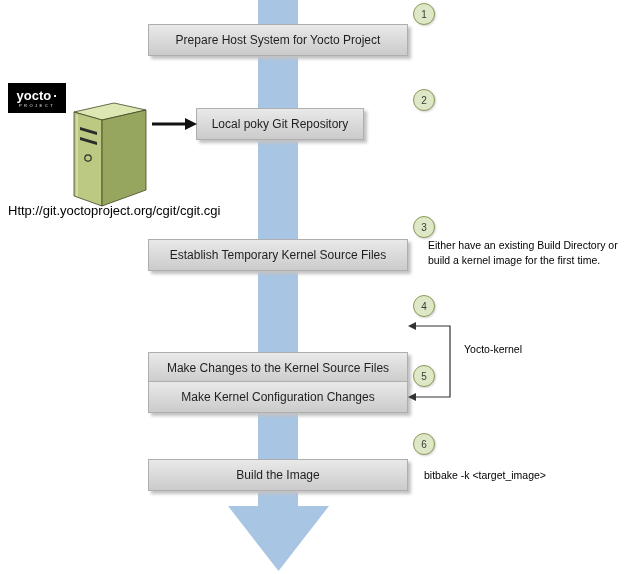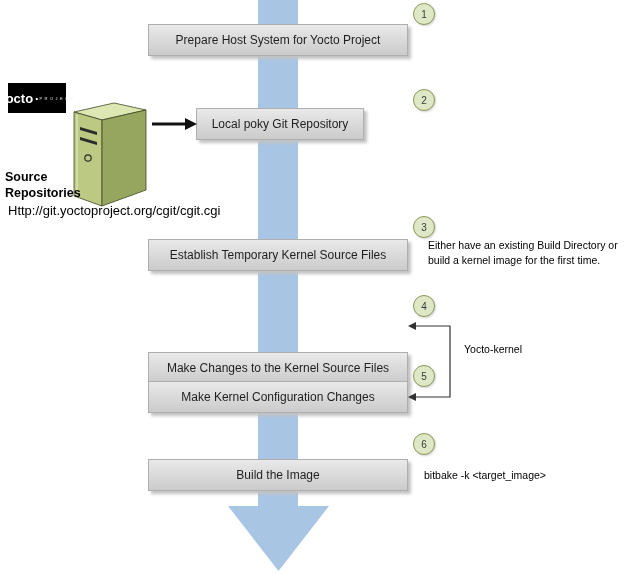--- a/index.html
+++ b/index.html
@@ -44,21 +44,21 @@
   .badge.c6{left:413px;top:433px;}
 
   .note{position:absolute;font-size:10.5px;color:#000;line-height:15px;}
   .note.n1{left:426px;top:24px;width:180px;}
   .note.n3{left:428px;top:238px;width:206px;}
   .note.n45{left:464px;top:342px;width:120px;}
   .note.n6{left:424px;top:468px;width:180px;}
 
   .logo{position:absolute;left:8px;top:83px;width:58px;height:30px;
     background:var(--logo_bg);color:#ffffff;
-    display:flex;flex-direction:row;align-items:center;justify-content:center;}
+    display:flex;flex-direction:column;align-items:center;justify-content:center;}
   .logo-word{font-size:13px;font-weight:bold;line-height:13px;}
   .logo-dot{font-size:13px;margin-left:2px;vertical-align:top;}
   .logo-sub{font-size:4px;letter-spacing:2.5px;margin-top:1px;color:#e8e8e8;}
 
   .repo-title{position:absolute;left:5px;top:169px;font-size:12.5px;font-weight:bold;color:#000;line-height:16px;}
   .repo-url{position:absolute;left:8px;top:203px;font-size:13px;color:#000;}
 
   .server{position:absolute;left:68px;top:94px;}
   .srv-top{fill:var(--server_top);stroke:#3f4725;stroke-width:0.8;}
   .srv-front{fill:var(--server_front);stroke:#3f4725;stroke-width:0.8;}
@@ -124,24 +124,20 @@
   <svg class="server" width="86" height="116" viewBox="0 0 86 116">
     <polygon class="srv-top" points="6,18 34,26 78,16 46,9"></polygon>
     <polygon class="srv-front" points="6,18 34,26 34,112 6,102"></polygon>
     <polygon class="srv-side" points="34,26 78,16 78,96 34,112"></polygon>
     <line class="srv-hl" x1="9" y1="21" x2="9" y2="102"></line>
     <polygon class="srv-slot" points="12,33 29,38 29,41 12,36"></polygon>
     <polygon class="srv-slot" points="12,43 29,48 29,51 12,46"></polygon>
     <circle class="srv-btn" cx="20" cy="64" r="3.2"></circle>
   </svg>
 
-  <div class="repo-title">
-    <div>Source</div>
-    <div>Repositories</div>
-  </div>
   <div class="repo-url">Http://git.yoctoproject.org/cgit/cgit.cgi</div>
 
   <svg class="conn-arrow" width="45" height="16" viewBox="0 0 45 16">
     <line class="conn-line" x1="0" y1="8" x2="33" y2="8"></line>
     <polygon class="conn-head" points="33,2 45,8 33,14"></polygon>
   </svg>
 
   <svg class="bracket" width="55" height="88" viewBox="0 0 55 88">
     <path class="bk-line" d="M10,8 H44 V79 H10"></path>
     <polygon class="bk-head" points="10,4 2,8 10,12"></polygon>

